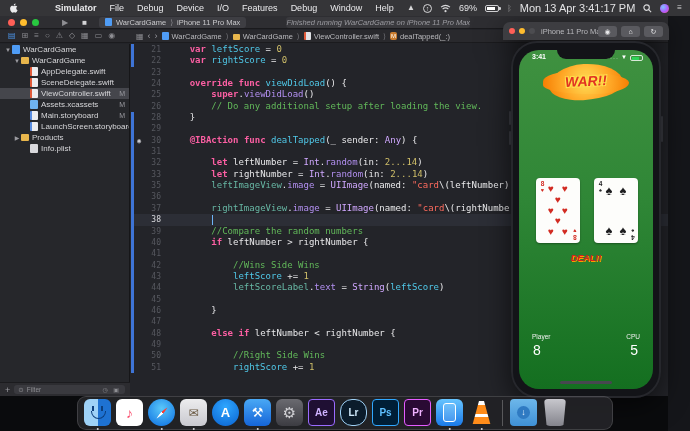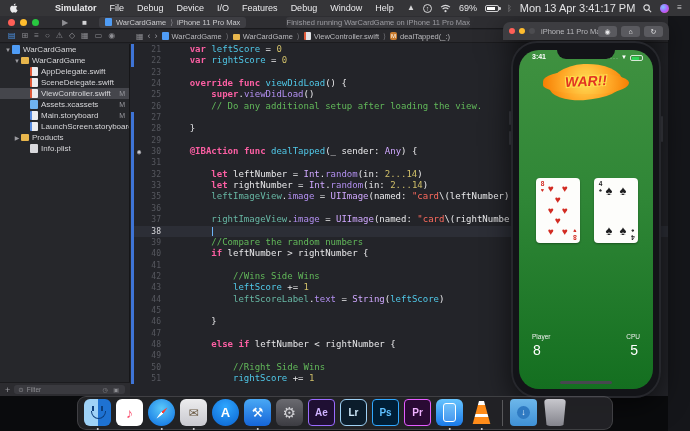--- a/index.html
+++ b/index.html
@@ -30,21 +30,21 @@
   #xcode{position:absolute;left:0;top:16px;width:690px;height:380px;background:#232429;z-index:1;}
   #xc-toolbar{position:absolute;left:0;top:0;width:100%;height:13px;background:#2e2e32;border-bottom:1px solid #1a1a1d;display:flex;align-items:center;}
   .tl{width:7px;height:7px;border-radius:50%;margin-right:5px;}
   #xc-toolbar .lights{display:flex;margin-left:8px;margin-right:18px;}
   .tl.r{background:#ff5f57}.tl.y{background:#febc2e}.tl.g{background:#28c840}.tl.dim{background:#4c4c50}
   #btn-run{color:#8e8e93;font-size:8px;margin-right:14px;}
   #btn-stop{color:#d3d3d6;font-size:8px;margin-right:12px;}
   .pill{background:#3e3e43;border-radius:3px;height:11px;display:flex;align-items:center;color:#c9c9cc;font-size:7.5px;padding:0 6px;white-space:nowrap;}
   #scheme-pill{gap:4px;}
   #scheme-pill .sep{color:#8e8e93;}
-  #status-pill{margin-left:40px;width:184px;justify-content:center;color:#9b9ba1;background:#39393d;}
+  #status-pill{margin-left:40px;width:184px;justify-content:center;color:#9b9ba1;background:#39393d;font-style:italic;}
   
   #xc-row2{position:absolute;left:0;top:14px;width:100%;height:13px;background:#29292d;border-bottom:1px solid #1b1b1e;display:flex;align-items:center;}
   #nav-icons{display:flex;gap:6px;padding-left:8px;width:130px;}
   #nav-icons .ni{font-size:8px;color:#8e8e93;line-height:1;}
   #nav-icons .ni.active{color:#4f9cf5;}
   #jumpbar{display:flex;align-items:center;gap:4px;font-size:7.5px;color:#b9b9bd;padding-left:6px;white-space:nowrap;overflow:hidden;}
   #jumpbar .nav-arrow{color:#9a9aa0;font-size:9px;}
   #jumpbar .crumb{display:flex;align-items:center;gap:3px;}
   #jumpbar .csep{color:#77777c;}
   .fic{display:inline-block;width:7px;height:8px;border-radius:1px;}
@@ -150,21 +150,21 @@
   .dock-icon.finder:after{content:"";position:absolute;left:8px;top:7px;width:2px;height:5px;background:#0c3f7e;box-shadow:9px 0 0 #0c3f7e;}
   .dock-icon.music{background:#fff;color:#fa4b6b;font-size:14px;}
   .dock-icon.safari{background:radial-gradient(circle at 50% 35%,#5ac8fa,#0a6ce0);border-radius:50%;}
   .dock-icon.safari:before{content:"";position:absolute;left:50%;top:50%;width:3px;height:16px;transform:translate(-50%,-50%) rotate(45deg);
     background:linear-gradient(180deg,#ff3b30 0 50%,#fff 50% 100%);clip-path:polygon(50% 0,100% 50%,50% 100%,0 50%);}
   .dock-icon.mail{background:linear-gradient(#ececee,#c9c9cf);color:#6b5a42;font-size:12px;}
   .dock-icon.appstore{background:radial-gradient(circle at 50% 30%,#2ea7ff,#0a62d0);border-radius:50%;color:#fff;font-size:13px;font-weight:bold;}
   .dock-icon.xcode{background:linear-gradient(#49a8f5,#1565d8);color:#fff;font-size:13px;}
   .dock-icon.prefs{background:linear-gradient(#6a6a70,#3c3c42);color:#d2d2d6;font-size:15px;}
   .dock-icon.ae{background:#1f0f33;border:1.5px solid #9a6bff;color:#cfb3ff;font-size:10px;font-weight:bold;border-radius:4px;}
-  .dock-icon.lr{background:#0b1c2b;border:1.5px solid #9fd1f5;color:#cfe9fb;font-size:10px;font-weight:bold;border-radius:6px;}
+  .dock-icon.lr{background:#0b1c2b;border:1.5px solid #9fd1f5;color:#cfe9fb;font-size:10px;font-weight:bold;border-radius:12px;}
   .dock-icon.ps{background:#001e36;border:1.5px solid #31a8ff;color:#5fc0ff;font-size:10px;font-weight:bold;border-radius:4px;}
   .dock-icon.pr{background:#2a0a34;border:1.5px solid #e45cff;color:#f0b3ff;font-size:10px;font-weight:bold;border-radius:4px;}
   .dock-icon.simulator{background:linear-gradient(#66c4ff,#1a7ae8);}
   .dock-icon.simulator:before{content:"";width:11px;height:17px;border:1.5px solid #fff;border-radius:3px;background:rgba(255,255,255,.15);}
   .dock-icon.vlc{background:transparent;}
   .dock-icon.vlc:before{content:"";position:absolute;left:3px;top:2px;width:21px;height:23px;
     background:linear-gradient(180deg,#fff 0 18%,#ff8c1a 18% 55%,#fff 55% 68%,#ff8c1a 68% 100%);
     clip-path:polygon(38% 0,62% 0,92% 100%,8% 100%);}
   .dock-icon.downloads{background:linear-gradient(#6db7ea,#3f90d6);border-radius:4px;}
   .dock-icon.downloads .g{width:13px;height:13px;border-radius:50%;background:#2f7ac2;color:#e8f4ff;font-size:9px;line-height:13px;text-align:center;}
@@ -336,21 +336,20 @@
       </span>
     </div>
 
     <div id="editor">
         <div class="cl"><span class="gut"><i class="chbar"></i>21</span><span class="codetx"><span class="tk-plain">    </span><span class="tk-kw">var</span><span class="tk-plain"> </span><span class="tk-decl">leftScore</span><span class="tk-plain"> = </span><span class="tk-num">0</span></span></div>
         <div class="cl"><span class="gut"><i class="chbar"></i>22</span><span class="codetx"><span class="tk-plain">    </span><span class="tk-kw">var</span><span class="tk-plain"> </span><span class="tk-decl">rightScore</span><span class="tk-plain"> = </span><span class="tk-num">0</span></span></div>
         <div class="cl"><span class="gut">23</span><span class="codetx"></span></div>
         <div class="cl"><span class="gut">24</span><span class="codetx"><span class="tk-plain">    </span><span class="tk-kw">override</span><span class="tk-plain"> </span><span class="tk-kw">func</span><span class="tk-plain"> </span><span class="tk-decl">viewDidLoad</span><span class="tk-plain">() {</span></span></div>
         <div class="cl"><span class="gut">25</span><span class="codetx"><span class="tk-plain">        </span><span class="tk-kw">super</span><span class="tk-plain">.</span><span class="tk-call">viewDidLoad</span><span class="tk-plain">()</span></span></div>
         <div class="cl"><span class="gut">26</span><span class="codetx"><span class="tk-plain">        </span><span class="tk-cmt">// Do any additional setup after loading the view.</span></span></div>
-        <div class="cl"><span class="gut"><i class="chbar"></i>27</span><span class="codetx"></span></div>
         <div class="cl"><span class="gut"><i class="chbar"></i>28</span><span class="codetx"><span class="tk-plain">    }</span></span></div>
         <div class="cl"><span class="gut"><i class="chbar"></i>29</span><span class="codetx"></span></div>
         <div class="cl"><span class="gut"><i class="chbar"></i><i class="ibdot">◉</i>30</span><span class="codetx"><span class="tk-plain">    </span><span class="tk-kw">@IBAction</span><span class="tk-plain"> </span><span class="tk-kw">func</span><span class="tk-plain"> </span><span class="tk-decl">dealTapped</span><span class="tk-plain">(_ sender: </span><span class="tk-type">Any</span><span class="tk-plain">) {</span></span></div>
         <div class="cl"><span class="gut"><i class="chbar"></i>31</span><span class="codetx"></span></div>
         <div class="cl"><span class="gut"><i class="chbar"></i>32</span><span class="codetx"><span class="tk-plain">        </span><span class="tk-kw">let</span><span class="tk-plain"> leftNumber = </span><span class="tk-type">Int</span><span class="tk-plain">.</span><span class="tk-call">random</span><span class="tk-plain">(in: </span><span class="tk-num">2...14</span><span class="tk-plain">)</span></span></div>
         <div class="cl"><span class="gut"><i class="chbar"></i>33</span><span class="codetx"><span class="tk-plain">        </span><span class="tk-kw">let</span><span class="tk-plain"> rightNumber = </span><span class="tk-type">Int</span><span class="tk-plain">.</span><span class="tk-call">random</span><span class="tk-plain">(in: </span><span class="tk-num">2...14</span><span class="tk-plain">)</span></span></div>
         <div class="cl"><span class="gut"><i class="chbar"></i>35</span><span class="codetx"><span class="tk-plain">        </span><span class="tk-prop">leftImageView</span><span class="tk-plain">.</span><span class="tk-call">image</span><span class="tk-plain"> = </span><span class="tk-type">UIImage</span><span class="tk-plain">(named: </span><span class="tk-str">"card</span><span class="tk-plain">\(leftNumber)</span><span class="tk-str">"</span></span></div>
         <div class="cl"><span class="gut"><i class="chbar"></i>36</span><span class="codetx"></span></div>
         <div class="cl"><span class="gut"><i class="chbar"></i>37</span><span class="codetx"><span class="tk-plain">        </span><span class="tk-prop">rightImageView</span><span class="tk-plain">.</span><span class="tk-call">image</span><span class="tk-plain"> = </span><span class="tk-type">UIImage</span><span class="tk-plain">(named: </span><span class="tk-str">"card</span><span class="tk-plain">\(rightNumber</span></span></div>
         <div class="cl current"><span class="gut"><i class="chbar"></i>38</span><span class="codetx"></span><i class="caret" style="left: 81px;"></i></div>
@@ -446,20 +445,21 @@
               <div class="piprow" style="font-size: 13px;">
                 <span>♠</span>
                 <span>♠</span>
               </div>
               <div class="piprow" style="font-size: 13px;">
                 <span>♠</span>
                 <span>♠</span>
               </div>
             </div>
           </div>
+        <div id="deal">DEAL!!</div>
         <div class="score-label" id="player-label">Player</div>
         <div class="score-val" id="player-val">8</div>
         <div class="score-label" id="cpu-label">CPU</div>
         <div class="score-val" id="cpu-val">5</div>
         <div id="homebar"></div>
         <div id="notch"></div>
       </div>
     </div>
   </div>
 

